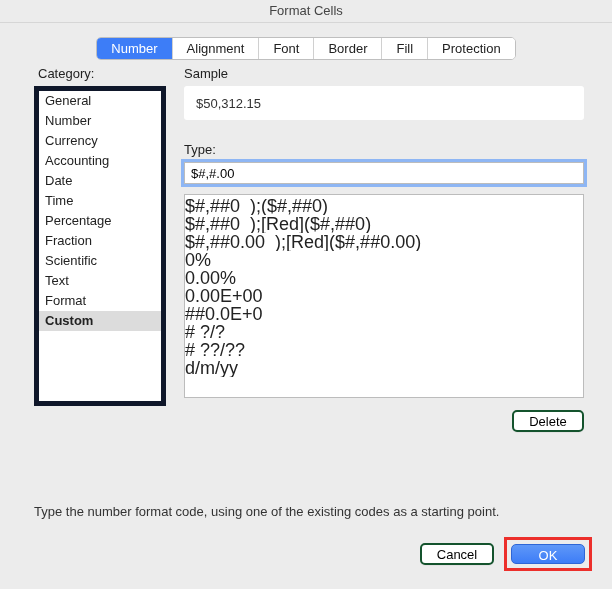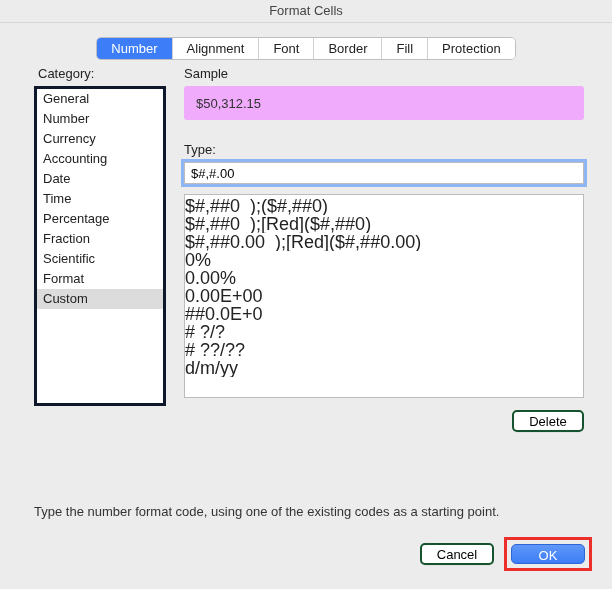--- a/index.html
+++ b/index.html
@@ -71,40 +71,41 @@
     left: 150px;
     font-size: 13px;
   }
   .cat-list {
     position: absolute;
     top: 20px;
     left: 0;
     width: 132px;
     height: 320px;
     background: #ffffff;
-    border: 3px solid #0f172a;
+    border: 5px solid #0f172a;
     overflow: hidden;
     box-sizing: border-box;
   }
   .cat-item {
     padding: 1px 6px;
     font-size: 13px;
     line-height: 18px;
     cursor: default;
   }
   .cat-item.selected {
     background: #dcdcdc;
+    font-weight: bold;
   }
   .sample-box {
     position: absolute;
     top: 20px;
     left: 150px;
     right: 0;
     height: 34px;
-    background: #f0abfc;
+    background: #ffffff;
     border-radius: 3px;
     padding: 0 12px;
     display: flex;
     align-items: center;
     font-size: 13px;
     color: #333;
     box-sizing: border-box;
   }
   .type-label {
     position: absolute;
@@ -232,20 +233,21 @@
     <div class="cat-list">
       <div class="cat-item">General</div>
       <div class="cat-item">Number</div>
       <div class="cat-item">Currency</div>
       <div class="cat-item">Accounting</div>
       <div class="cat-item">Date</div>
       <div class="cat-item">Time</div>
       <div class="cat-item">Percentage</div>
       <div class="cat-item">Fraction</div>
       <div class="cat-item">Scientific</div>
+      <div class="cat-item">Text</div>
       <div class="cat-item">Format</div>
       <div class="cat-item selected">Custom</div>
     </div>
 
     <div class="sample-box">$50,312.15</div>
 
     <div class="type-label">Type:</div>
     <input class="type-input" value="$#,#.00" style="">
 
     <div class="format-list">

